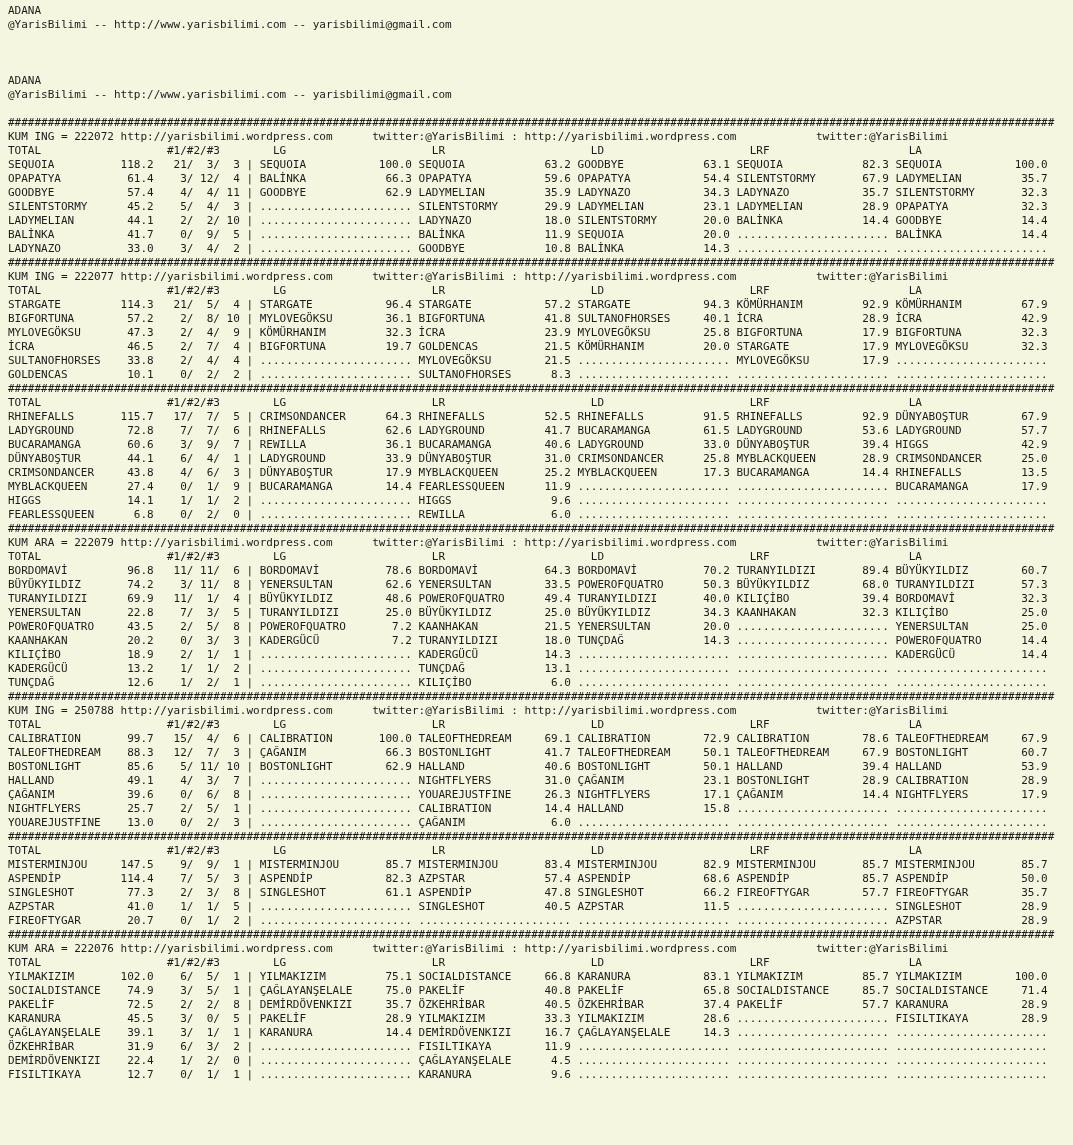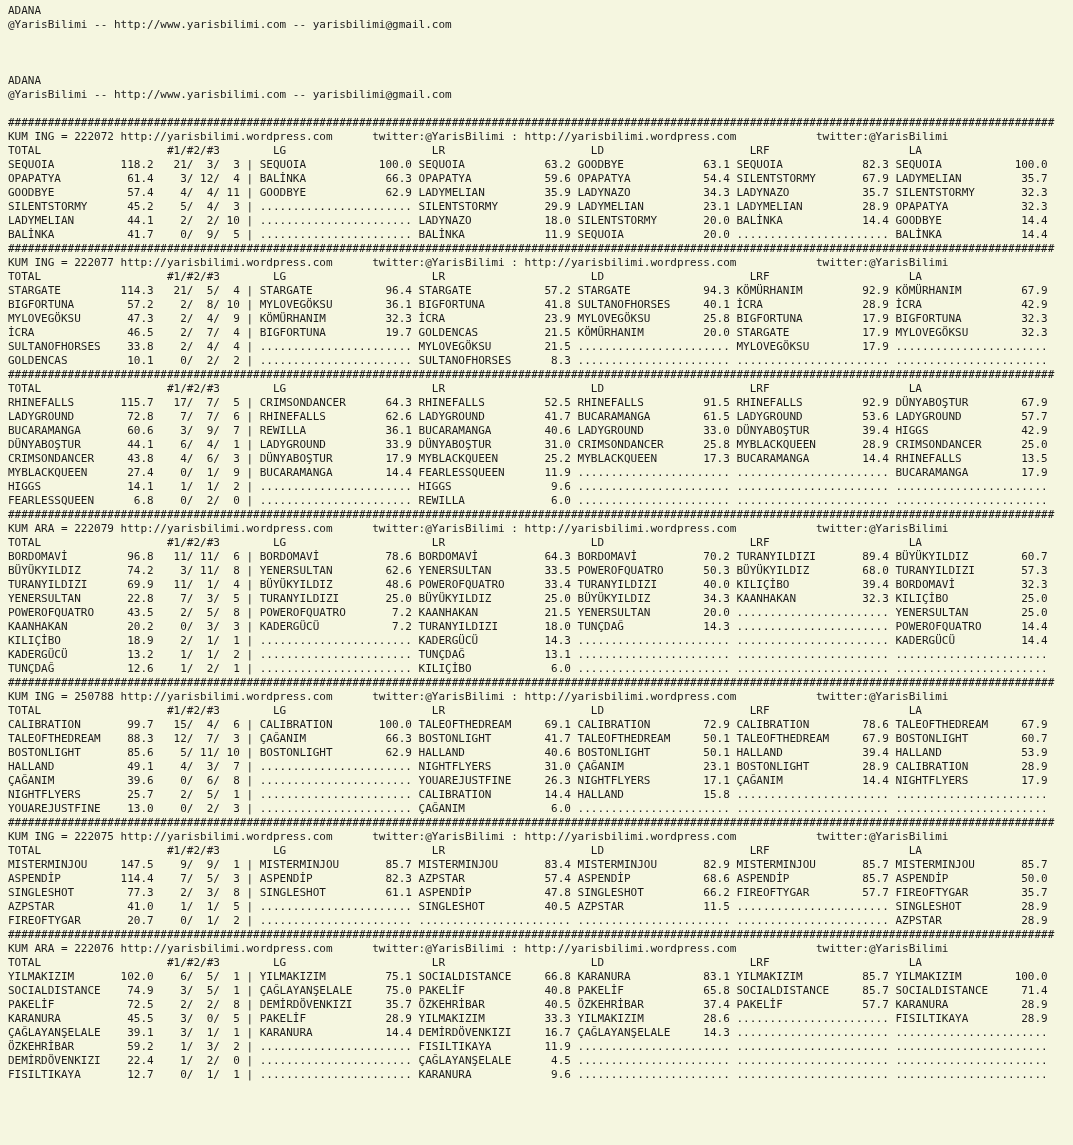--- a/index.html
+++ b/index.html
@@ -39,20 +39,21 @@
   <div id="blocks">
       <div class="line">##############################################################################################################################################################</div>
       <div class="line">KUM ING = 222072 http://yarisbilimi.wordpress.com      twitter:@YarisBilimi : http://yarisbilimi.wordpress.com            twitter:@YarisBilimi</div>
       <div class="line">TOTAL                   #1/#2/#3        LG                      LR                      LD                      LRF                     LA</div>
       <div class="line">SEQUOIA          118.2   21/  3/  3 | SEQUOIA           100.0 SEQUOIA            63.2 GOODBYE            63.1 SEQUOIA            82.3 SEQUOIA           100.0 </div>
       <div class="line">OPAPATYA          61.4    3/ 12/  4 | BALİNKA            66.3 OPAPATYA           59.6 OPAPATYA           54.4 SILENTSTORMY       67.9 LADYMELIAN         35.7 </div>
       <div class="line">GOODBYE           57.4    4/  4/ 11 | GOODBYE            62.9 LADYMELIAN         35.9 LADYNAZO           34.3 LADYNAZO           35.7 SILENTSTORMY       32.3 </div>
       <div class="line">SILENTSTORMY      45.2    5/  4/  3 | ....................... SILENTSTORMY       29.9 LADYMELIAN         23.1 LADYMELIAN         28.9 OPAPATYA           32.3 </div>
       <div class="line">LADYMELIAN        44.1    2/  2/ 10 | ....................... LADYNAZO           18.0 SILENTSTORMY       20.0 BALİNKA            14.4 GOODBYE            14.4 </div>
       <div class="line">BALİNKA           41.7    0/  9/  5 | ....................... BALİNKA            11.9 SEQUOIA            20.0 ....................... BALİNKA            14.4 </div>
+      <div class="line">LADYNAZO          33.0    3/  4/  2 | ....................... GOODBYE            10.8 BALİNKA            14.3 ....................... ....................... </div>
       <div class="line">##############################################################################################################################################################</div>
       <div class="line">KUM ING = 222077 http://yarisbilimi.wordpress.com      twitter:@YarisBilimi : http://yarisbilimi.wordpress.com            twitter:@YarisBilimi</div>
       <div class="line">TOTAL                   #1/#2/#3        LG                      LR                      LD                      LRF                     LA</div>
       <div class="line">STARGATE         114.3   21/  5/  4 | STARGATE           96.4 STARGATE           57.2 STARGATE           94.3 KÖMÜRHANIM         92.9 KÖMÜRHANIM         67.9 </div>
       <div class="line">BIGFORTUNA        57.2    2/  8/ 10 | MYLOVEGÖKSU        36.1 BIGFORTUNA         41.8 SULTANOFHORSES     40.1 İCRA               28.9 İCRA               42.9 </div>
       <div class="line">MYLOVEGÖKSU       47.3    2/  4/  9 | KÖMÜRHANIM         32.3 İCRA               23.9 MYLOVEGÖKSU        25.8 BIGFORTUNA         17.9 BIGFORTUNA         32.3 </div>
       <div class="line">İCRA              46.5    2/  7/  4 | BIGFORTUNA         19.7 GOLDENCAS          21.5 KÖMÜRHANIM         20.0 STARGATE           17.9 MYLOVEGÖKSU        32.3 </div>
       <div class="line">SULTANOFHORSES    33.8    2/  4/  4 | ....................... MYLOVEGÖKSU        21.5 ....................... MYLOVEGÖKSU        17.9 ....................... </div>
       <div class="line">GOLDENCAS         10.1    0/  2/  2 | ....................... SULTANOFHORSES      8.3 ....................... ....................... ....................... </div>
       <div class="line">##############################################################################################################################################################</div>
@@ -63,50 +64,49 @@
       <div class="line">DÜNYABOŞTUR       44.1    6/  4/  1 | LADYGROUND         33.9 DÜNYABOŞTUR        31.0 CRIMSONDANCER      25.8 MYBLACKQUEEN       28.9 CRIMSONDANCER      25.0 </div>
       <div class="line">CRIMSONDANCER     43.8    4/  6/  3 | DÜNYABOŞTUR        17.9 MYBLACKQUEEN       25.2 MYBLACKQUEEN       17.3 BUCARAMANGA        14.4 RHINEFALLS         13.5 </div>
       <div class="line">MYBLACKQUEEN      27.4    0/  1/  9 | BUCARAMANGA        14.4 FEARLESSQUEEN      11.9 ....................... ....................... BUCARAMANGA        17.9 </div>
       <div class="line">HIGGS             14.1    1/  1/  2 | ....................... HIGGS               9.6 ....................... ....................... ....................... </div>
       <div class="line">FEARLESSQUEEN      6.8    0/  2/  0 | ....................... REWILLA             6.0 ....................... ....................... ....................... </div>
       <div class="line">##############################################################################################################################################################</div>
       <div class="line">KUM ARA = 222079 http://yarisbilimi.wordpress.com      twitter:@YarisBilimi : http://yarisbilimi.wordpress.com            twitter:@YarisBilimi</div>
       <div class="line">TOTAL                   #1/#2/#3        LG                      LR                      LD                      LRF                     LA</div>
       <div class="line">BORDOMAVİ         96.8   11/ 11/  6 | BORDOMAVİ          78.6 BORDOMAVİ          64.3 BORDOMAVİ          70.2 TURANYILDIZI       89.4 BÜYÜKYILDIZ        60.7 </div>
       <div class="line">BÜYÜKYILDIZ       74.2    3/ 11/  8 | YENERSULTAN        62.6 YENERSULTAN        33.5 POWEROFQUATRO      50.3 BÜYÜKYILDIZ        68.0 TURANYILDIZI       57.3 </div>
-      <div class="line">TURANYILDIZI      69.9   11/  1/  4 | BÜYÜKYILDIZ        48.6 POWEROFQUATRO      33.4 TURANYILDIZI       40.0 KILIÇİBO           39.4 BORDOMAVİ          32.3 </div>
+      <div class="line">TURANYILDIZI      69.9   11/  1/  4 | BÜYÜKYILDIZ        48.6 POWEROFQUATRO      49.4 TURANYILDIZI       40.0 KILIÇİBO           39.4 BORDOMAVİ          32.3 </div>
       <div class="line">YENERSULTAN       22.8    7/  3/  5 | TURANYILDIZI       25.0 BÜYÜKYILDIZ        25.0 BÜYÜKYILDIZ        34.3 KAANHAKAN          32.3 KILIÇİBO           25.0 </div>
       <div class="line">POWEROFQUATRO     43.5    2/  5/  8 | POWEROFQUATRO       7.2 KAANHAKAN          21.5 YENERSULTAN        20.0 ....................... YENERSULTAN        25.0 </div>
       <div class="line">KAANHAKAN         20.2    0/  3/  3 | KADERGÜCÜ           7.2 TURANYILDIZI       18.0 TUNÇDAĞ            14.3 ....................... POWEROFQUATRO      14.4 </div>
       <div class="line">KILIÇİBO          18.9    2/  1/  1 | ....................... KADERGÜCÜ          14.3 ....................... ....................... KADERGÜCÜ          14.4 </div>
       <div class="line">KADERGÜCÜ         13.2    1/  1/  2 | ....................... TUNÇDAĞ            13.1 ....................... ....................... ....................... </div>
       <div class="line">TUNÇDAĞ           12.6    1/  2/  1 | ....................... KILIÇİBO            6.0 ....................... ....................... ....................... </div>
       <div class="line">##############################################################################################################################################################</div>
       <div class="line">KUM ING = 250788 http://yarisbilimi.wordpress.com      twitter:@YarisBilimi : http://yarisbilimi.wordpress.com            twitter:@YarisBilimi</div>
       <div class="line">TOTAL                   #1/#2/#3        LG                      LR                      LD                      LRF                     LA</div>
       <div class="line">CALIBRATION       99.7   15/  4/  6 | CALIBRATION       100.0 TALEOFTHEDREAM     69.1 CALIBRATION        72.9 CALIBRATION        78.6 TALEOFTHEDREAM     67.9 </div>
       <div class="line">TALEOFTHEDREAM    88.3   12/  7/  3 | ÇAĞANIM            66.3 BOSTONLIGHT        41.7 TALEOFTHEDREAM     50.1 TALEOFTHEDREAM     67.9 BOSTONLIGHT        60.7 </div>
       <div class="line">BOSTONLIGHT       85.6    5/ 11/ 10 | BOSTONLIGHT        62.9 HALLAND            40.6 BOSTONLIGHT        50.1 HALLAND            39.4 HALLAND            53.9 </div>
       <div class="line">HALLAND           49.1    4/  3/  7 | ....................... NIGHTFLYERS        31.0 ÇAĞANIM            23.1 BOSTONLIGHT        28.9 CALIBRATION        28.9 </div>
       <div class="line">ÇAĞANIM           39.6    0/  6/  8 | ....................... YOUAREJUSTFINE     26.3 NIGHTFLYERS        17.1 ÇAĞANIM            14.4 NIGHTFLYERS        17.9 </div>
       <div class="line">NIGHTFLYERS       25.7    2/  5/  1 | ....................... CALIBRATION        14.4 HALLAND            15.8 ....................... ....................... </div>
       <div class="line">YOUAREJUSTFINE    13.0    0/  2/  3 | ....................... ÇAĞANIM             6.0 ....................... ....................... ....................... </div>
       <div class="line">##############################################################################################################################################################</div>
-      <div class="line">KUM ING = 222075 http://yarisbilimi.wordpress.com      twitter:@YarisBilimi : http://yarisbilimi.wordpress.com            twitter:@YarisBilimi</div>
       <div class="line">TOTAL                   #1/#2/#3        LG                      LR                      LD                      LRF                     LA</div>
       <div class="line">MISTERMINJOU     147.5    9/  9/  1 | MISTERMINJOU       85.7 MISTERMINJOU       83.4 MISTERMINJOU       82.9 MISTERMINJOU       85.7 MISTERMINJOU       85.7 </div>
       <div class="line">ASPENDİP         114.4    7/  5/  3 | ASPENDİP           82.3 AZPSTAR            57.4 ASPENDİP           68.6 ASPENDİP           85.7 ASPENDİP           50.0 </div>
       <div class="line">SINGLESHOT        77.3    2/  3/  8 | SINGLESHOT         61.1 ASPENDİP           47.8 SINGLESHOT         66.2 FIREOFTYGAR        57.7 FIREOFTYGAR        35.7 </div>
       <div class="line">AZPSTAR           41.0    1/  1/  5 | ....................... SINGLESHOT         40.5 AZPSTAR            11.5 ....................... SINGLESHOT         28.9 </div>
       <div class="line">FIREOFTYGAR       20.7    0/  1/  2 | ....................... ....................... ....................... ....................... AZPSTAR            28.9 </div>
       <div class="line">##############################################################################################################################################################</div>
       <div class="line">KUM ARA = 222076 http://yarisbilimi.wordpress.com      twitter:@YarisBilimi : http://yarisbilimi.wordpress.com            twitter:@YarisBilimi</div>
       <div class="line">TOTAL                   #1/#2/#3        LG                      LR                      LD                      LRF                     LA</div>
       <div class="line">YILMAKIZIM       102.0    6/  5/  1 | YILMAKIZIM         75.1 SOCIALDISTANCE     66.8 KARANURA           83.1 YILMAKIZIM         85.7 YILMAKIZIM        100.0 </div>
       <div class="line">SOCIALDISTANCE    74.9    3/  5/  1 | ÇAĞLAYANŞELALE     75.0 PAKELİF            40.8 PAKELİF            65.8 SOCIALDISTANCE     85.7 SOCIALDISTANCE     71.4 </div>
       <div class="line">PAKELİF           72.5    2/  2/  8 | DEMİRDÖVENKIZI     35.7 ÖZKEHRİBAR         40.5 ÖZKEHRİBAR         37.4 PAKELİF            57.7 KARANURA           28.9 </div>
       <div class="line">KARANURA          45.5    3/  0/  5 | PAKELİF            28.9 YILMAKIZIM         33.3 YILMAKIZIM         28.6 ....................... FISILTIKAYA        28.9 </div>
       <div class="line">ÇAĞLAYANŞELALE    39.1    3/  1/  1 | KARANURA           14.4 DEMİRDÖVENKIZI     16.7 ÇAĞLAYANŞELALE     14.3 ....................... ....................... </div>
-      <div class="line">ÖZKEHRİBAR        59.2    1/  3/  2 | ....................... FISILTIKAYA        11.9 ....................... ....................... ....................... </div>
+      <div class="line">ÖZKEHRİBAR        31.9    6/  3/  2 | ....................... FISILTIKAYA        11.9 ....................... ....................... ....................... </div>
       <div class="line">DEMİRDÖVENKIZI    22.4    1/  2/  0 | ....................... ÇAĞLAYANŞELALE      4.5 ....................... ....................... ....................... </div>
       <div class="line">FISILTIKAYA       12.7    0/  1/  1 | ....................... KARANURA            9.6 ....................... ....................... ....................... </div>
     </div>
 </div>
 
 </body></html>

